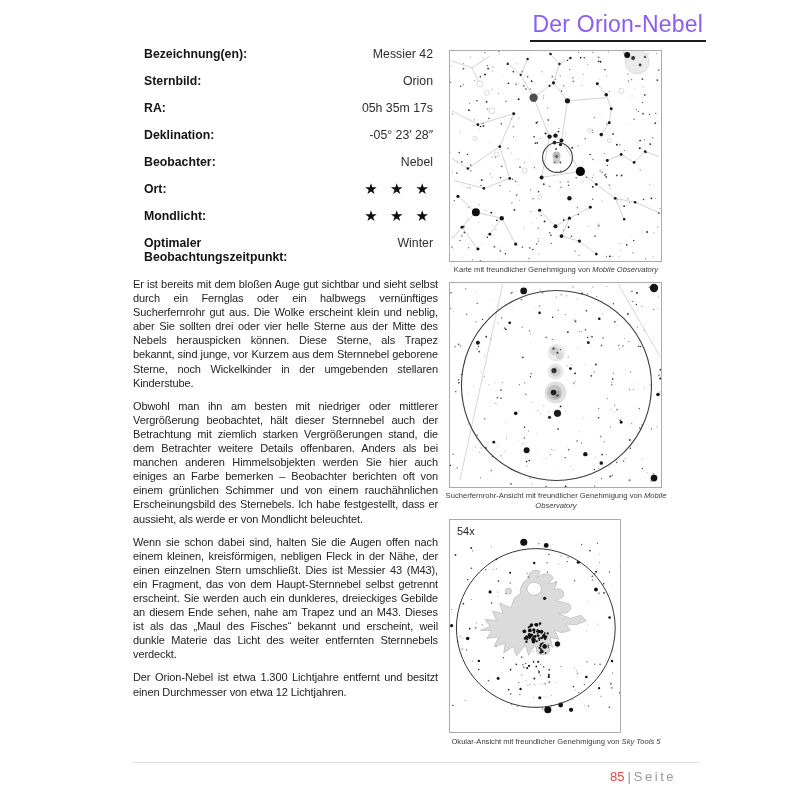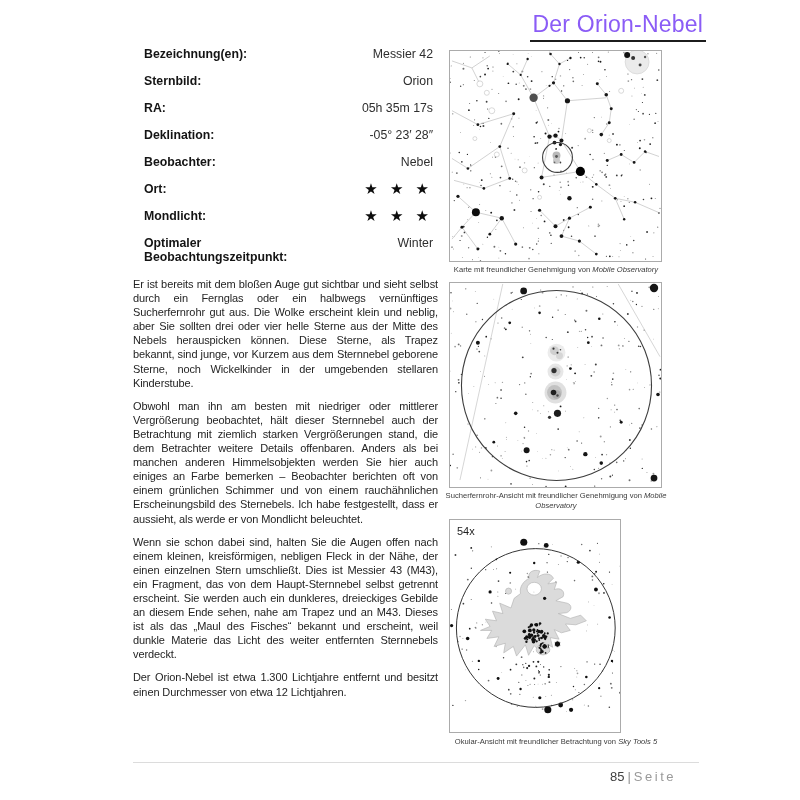--- a/index.html
+++ b/index.html
@@ -27,21 +27,21 @@
   .figure svg{display:block;width:100%;height:100%;}
   .figcap{position:absolute;left:437px;width:238px;text-align:center;font-size:7.6px;color:#3a3a3a;line-height:9.5px;}
   .cap1{top:265px;}
   .cap2{top:491px;}
   .cap3{top:737px;}
   .cap-src{font-style:italic;}
   .maglabel{position:absolute;top:5px;left:7px;font-size:11px;color:#1f1f1f;z-index:3;}
   
   .footer-rule{position:absolute;left:133px;top:762px;width:566px;height:1px;background:#dcdcdc;}
   .footer{position:absolute;left:133px;top:769px;width:543px;text-align:right;font-size:13px;}
-  .pagenum{color:#404040;}
+  .pagenum{color:#ef4444;}
   .pipe{color:#8f8f8f;margin:0 3px;}
   .pagelabel{color:#999999;letter-spacing:2.5px;margin-top:8px;}
 </style>
 </head>
 <body>
 
 <div class="page">
 
   <div class="title">Der Orion-Nebel</div>
 
@@ -1114,21 +1114,21 @@
         <circle cx="75" cy="40" r="1.3"></circle>
           <circle cx="170" cy="170" r="1.6"></circle>
           <circle cx="186" cy="184" r="1.4"></circle>
         <circle cx="118" cy="132" r="3.6" stroke="#fff" stroke-width="1.2"></circle>
         <circle cx="134" cy="129" r="4" stroke="#fff" stroke-width="1.2"></circle>
       </g>
       <circle cx="107" cy="109" r="99" fill="none" stroke="#2d2d2d" stroke-width="1.2"></circle>
     </svg>
   </div>
   <div class="figcap cap3">
-    <span>Okular-Ansicht mit freundlicher Betrachtung von</span>
+    <span>Okular-Ansicht mit freundlicher Genehmigung von</span>
     <span class="cap-src">Sky Tools 5</span>
   </div>
 
   <div class="footer-rule"></div>
   <div class="footer">
     <span class="pagenum">85</span><span class="pipe">|</span><span class="pagelabel">Seite</span>
   </div>
 
 </div>
 

